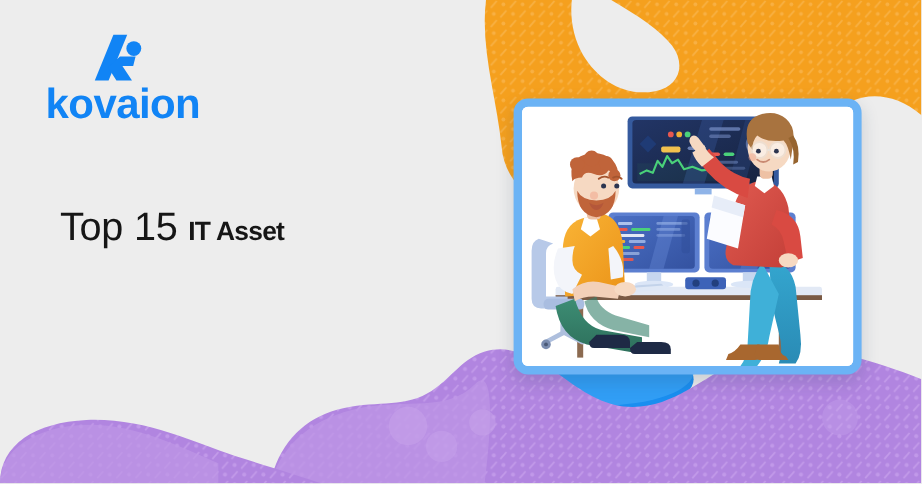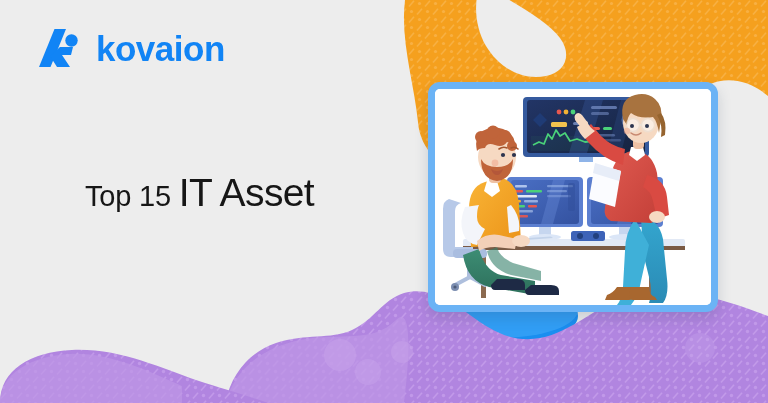--- a/index.html
+++ b/index.html
@@ -8,36 +8,36 @@
     background:#ededed;
     font-family:"Liberation Sans", sans-serif;
     position:relative;
   }
   #stage{position:absolute;inset:0;width:768px;height:403px;overflow:hidden;background:#ededed;}
 
   
   .blob-layer{position:absolute;inset:0;pointer-events:none;}
 
   
-  #logo{position:absolute;left:38px;top:27px;display:flex;align-items:center;gap:10px;}
+  #logo{position:absolute;left:38px;top:27px;display:flex;align-items:center;flex-direction:column;}
   #logo .mark{width:48px;height:42px;display:block;}
   #logo .word{
     font-size:35px;font-weight:bold;letter-spacing:-0.5px;
     color:#1184f5;line-height:1;
     font-family:"Liberation Sans", sans-serif;
   }
 
   
   #headline{
     position:absolute;left:50px;top:168px;width:380px;
     color:#161616;line-height:1.28;
   }
   #headline .ln{display:block;white-space:nowrap;}
-  .t-light{font-weight:300;font-size:29px;letter-spacing:-0.2px;margin-left:35px;}
-  .t-bold{font-weight:normal;font-size:39px;letter-spacing:-0.6px;}
+  .t-light{font-weight:300;font-size:33px;letter-spacing:-0.2px;}
+  .t-bold{font-weight:bold;font-size:22px;letter-spacing:-0.6px;}
 
   
   #card{
     position:absolute;left:428px;top:82px;width:290px;height:230px;
     border:7px solid #6bb3f5;border-radius:12px;background:#ffffff;
     box-sizing:border-box;overflow:hidden;
     box-shadow:0 6px 14px rgba(40,60,90,.18);
   }
   #card svg{display:block;width:100%;height:100%;}
 </style>

